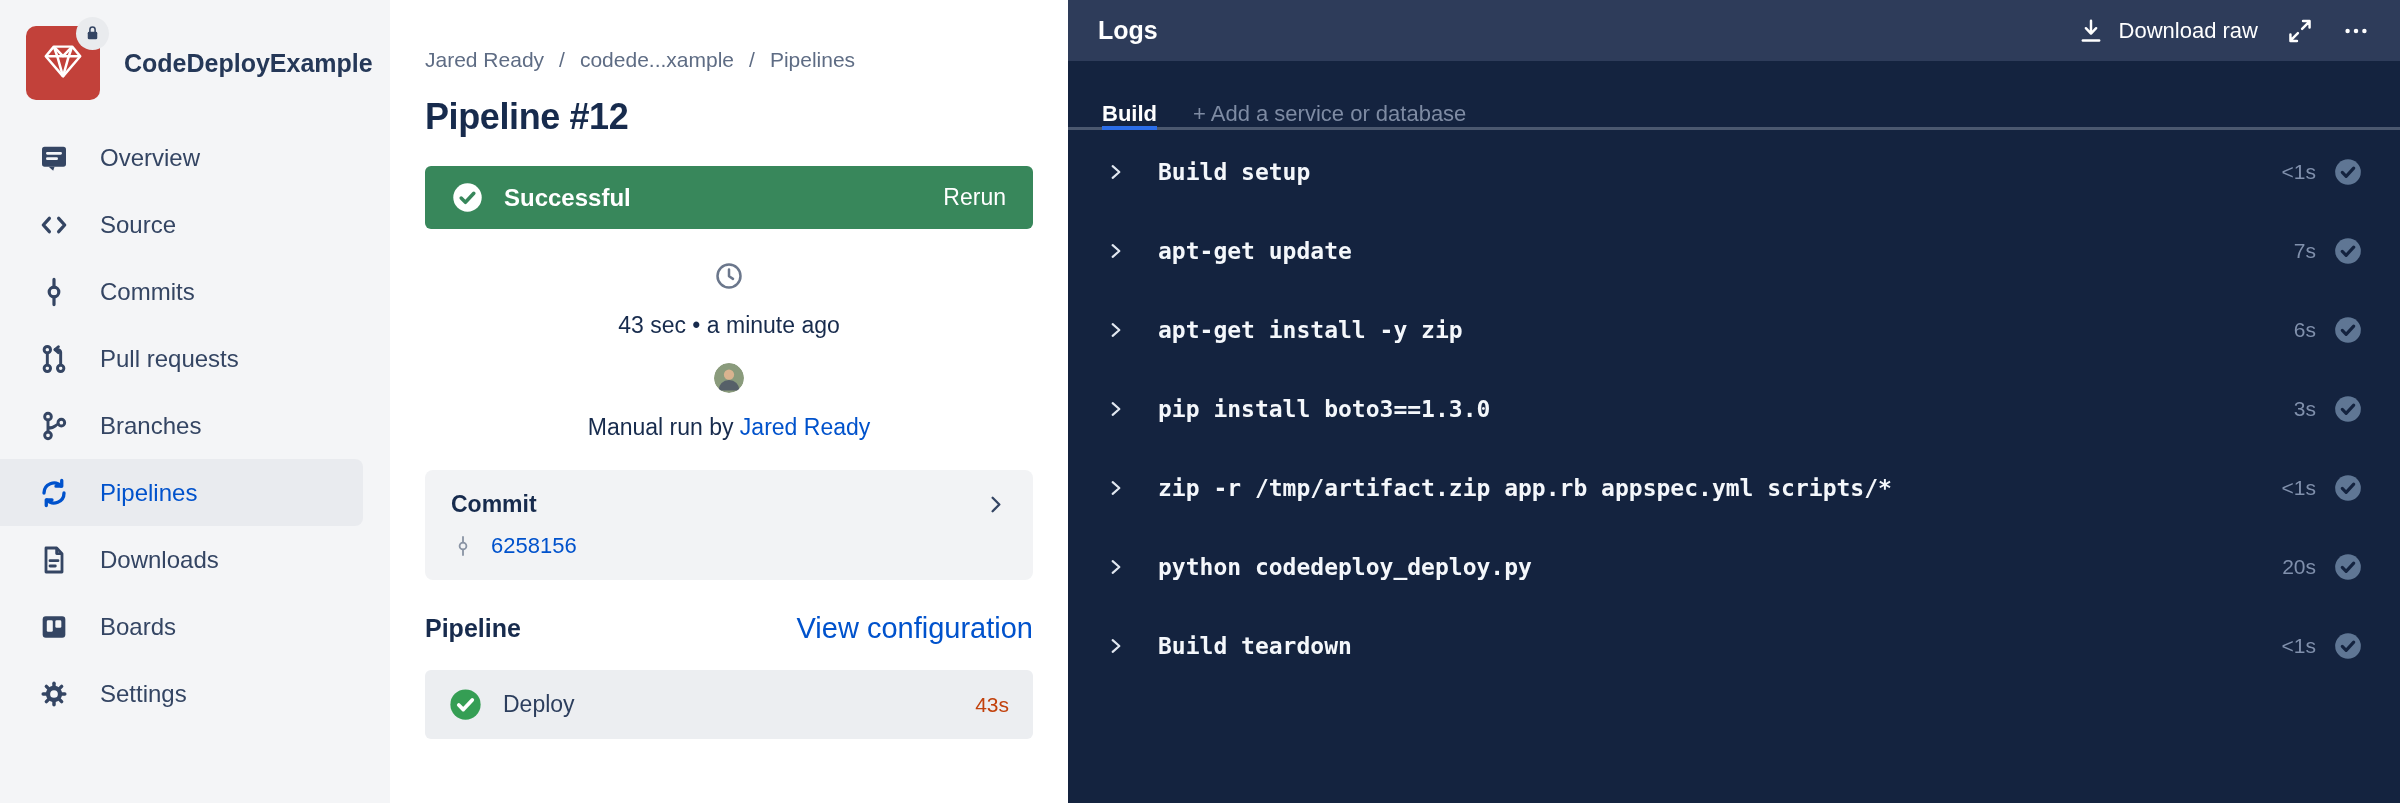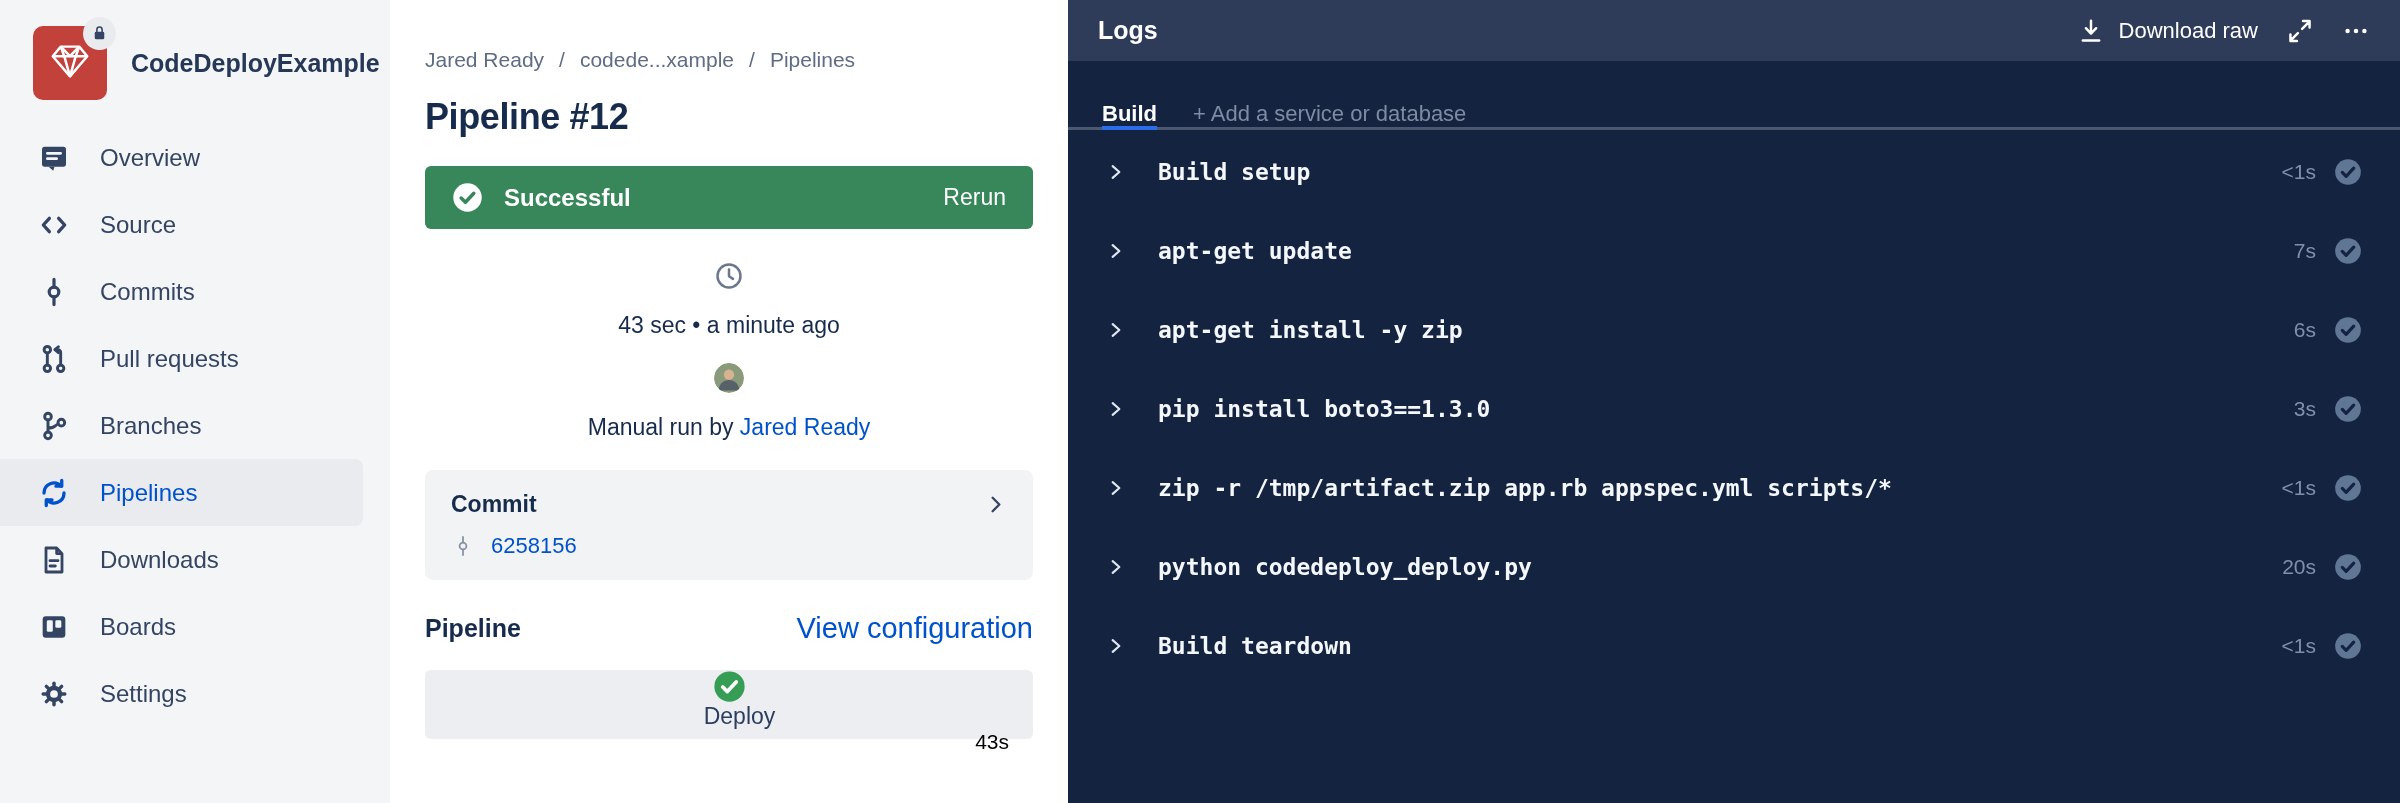--- a/index.html
+++ b/index.html
@@ -3,21 +3,21 @@
 <meta charset="utf-8">
 <style>
   * { box-sizing: border-box; }
   html,body { margin:0; padding:0; }
   body {
     width:2400px; height:803px; display:flex; overflow:hidden;
     font-family:"Liberation Sans", sans-serif; background:#fff; color:#172b4d;
   }
   
   .sidebar { width:390px; min-width:390px; height:100%; background:#f4f5f7; padding-top:26px; }
-  .repo-head { display:flex; align-items:center; padding-left:33px; gap:24px; }
+  .repo-head { display:flex; align-items:center; padding-left:26px; gap:24px; }
   .repo-avatar { position:relative; width:74px; height:74px; border-radius:10px; background:#c2413a;
     display:flex; align-items:center; justify-content:center; cursor:pointer; }
   .lock-badge { position:absolute; top:-9px; right:-9px; width:33px; height:33px; border-radius:50%;
     background:#e9ebee; display:flex; align-items:center; justify-content:center; }
   .repo-name { font-size:25px; font-weight:700; color:#253858; }
   .nav { margin-top:24px; }
   .nav-item { display:flex; align-items:center; height:67px; padding-left:38px; gap:30px;
     font-size:24px; color:#344563; cursor:pointer; }
   .nav-item .icn { width:32px; height:32px; display:flex; align-items:center; justify-content:center; }
   .nav-item .icn svg { width:32px; height:32px; }
@@ -39,24 +39,24 @@
   .avatar { width:30px; height:30px; border-radius:50%; overflow:hidden; display:flex; }
   .link { color:#0052cc; cursor:pointer; text-decoration:none; }
   .commit-card { margin-top:29px; background:#f2f3f5; border-radius:8px; padding:21px 26px; cursor:pointer; }
   .commit-head { display:flex; align-items:center; font-size:23px; font-weight:700; color:#172b4d; }
   .commit-head .chev { margin-left:auto; display:flex; }
   .commit-hash-row { display:flex; align-items:center; margin-top:15px; gap:16px; font-size:22px; }
   .pipeline-head { margin-top:32px; display:flex; align-items:center; }
   .pipeline-title { font-size:25px; font-weight:700; color:#172b4d; }
   .view-config { margin-left:auto; font-size:29px; }
   .step-row { margin-top:25px; height:69px; background:#eceef1; border-radius:6px;
-    display:flex; align-items:center; padding:0 24px; cursor:pointer;flex-direction:column; }
+    display:flex; align-items:center; padding:0 24px; cursor:pointer; }
   .step-row svg.check { width:33px; height:33px; }
   .step-name { font-size:23px; color:#2c3e5d; margin-left:21px; }
-  .step-dur { margin-left:auto; font-size:21px; color:#000000; }
+  .step-dur { margin-left:auto; font-size:21px; color:#c2410c; }
   
   .logs { flex:1; background:#14233f; display:flex; flex-direction:column; color:#fff; min-width:0; }
   .logs-header { height:61px; min-height:61px; background:#2e3c5a; display:flex; align-items:center; padding:0 30px; }
   .logs-title { font-size:25px; font-weight:700; }
   .logs-actions { margin-left:auto; display:flex; align-items:center; gap:28px; }
   .logs-actions .act { display:flex; align-items:center; gap:14px; cursor:pointer; font-size:22px; }
   .logs-actions svg { width:28px; height:28px; }
   .tabs { position:relative; height:69px; min-height:69px; display:flex; align-items:flex-end; padding:0 34px; gap:36px; }
   .tabs::after { content:""; position:absolute; left:0; right:0; bottom:0; height:3px; background:#4b586f; }
   .tab { font-size:22px; color:#7e8ba3; padding-bottom:3px; position:relative; cursor:pointer; white-space:nowrap; }

